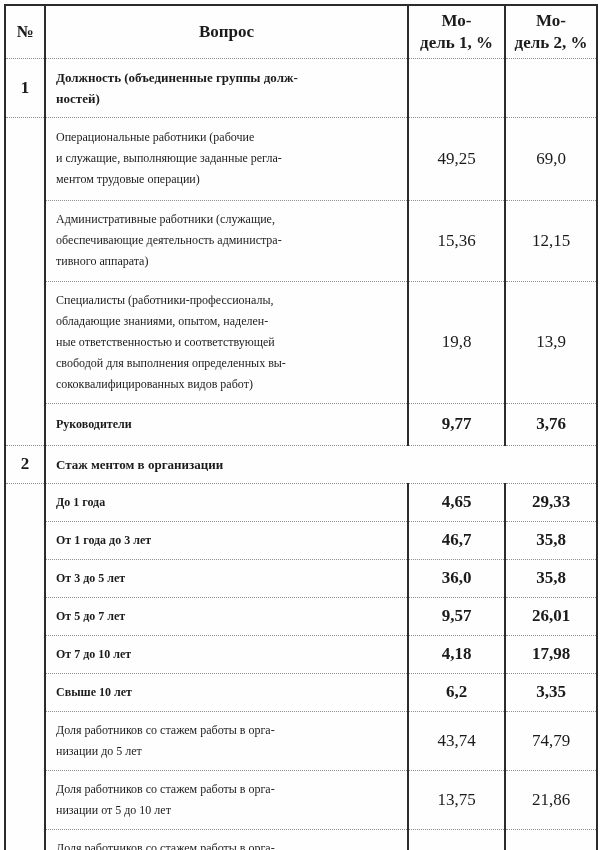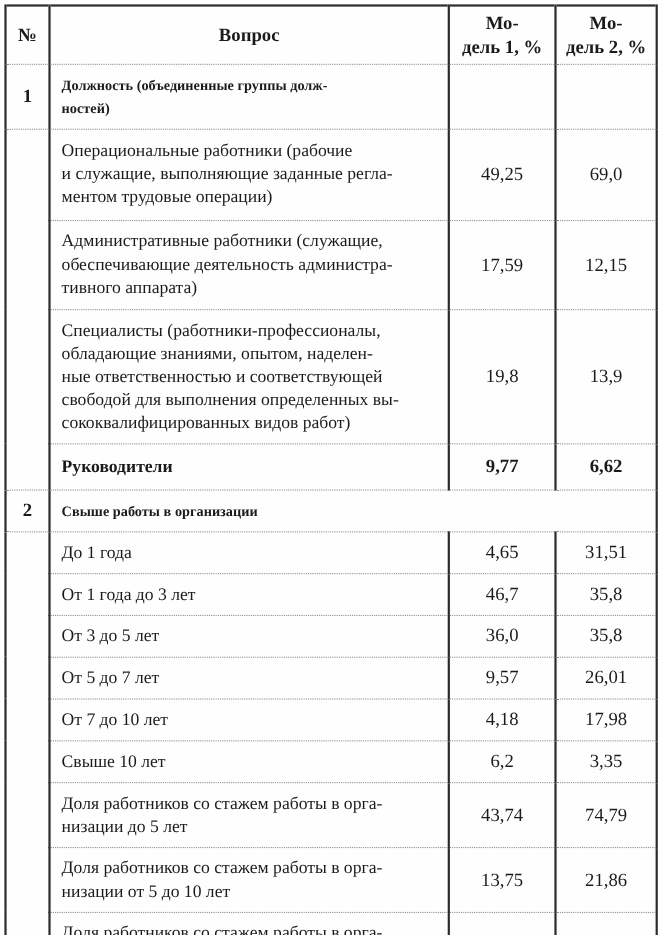--- a/index.html
+++ b/index.html
@@ -43,39 +43,39 @@
     white-space: pre-line;
     padding: 2px 2px;
   }
   td.numcell {
     text-align: center;
     font-weight: bold;
     font-size: 17px;
   }
   td.q {
     text-align: left;
-    font-size: 16px;
+    font-size: 12px;
     line-height: 21px;
     padding: 8px 6px 8px 10px;
     white-space: pre-line;
   }
   td.q.bold { font-weight: bold; font-size: 13px; }
   td.val {
     text-align: center;
     font-size: 17px;
     white-space: pre-line;
   }
   tr.h-head  { height: 53px; }
   tr.h-r1    { height: 56px; }
   tr.h-r2    { height: 83px; }
   tr.h-r3    { height: 81px; }
   tr.h-r4    { height: 113px; padding-left: 40px; }
   tr.h-r5    { height: 42px; font-weight: bold; }
   tr.h-r6    { height: 35px; }
-  tr.h-sm    { height: 36px; }
+  tr.h-sm    { height: 36px; font-weight: bold; }
   tr.h-d1    { height: 58px; }
   tr.h-d2    { height: 55px; }
   tr.h-d3    { height: 50px; }
 </style>
 </head>
 <body>
 
 <div class="tbl-wrap">
   <table class="survey">
     <colgroup>
@@ -108,48 +108,48 @@
       <td class="q">Операциональные работники (рабочие
 и служащие, выполняющие заданные регла-
 ментом трудовые операции)</td>
       <td class="val">49,25</td>
       <td class="val">69,0</td>
     </tr>
     <tr class="h-r3">
       <td class="q">Административные работники (служащие,
 обеспечивающие деятельность администра-
 тивного аппарата)</td>
-      <td class="val">17,59</td>
+      <td class="val">15,36</td>
       <td class="val">12,15</td>
     </tr>
     <tr class="h-r4">
       <td class="q">Специалисты (работники-профессионалы,
 обладающие знаниями, опытом, наделен-
 ные ответственностью и соответствующей
 свободой для выполнения определенных вы-
 сококвалифицированных видов работ)</td>
       <td class="val">19,8</td>
       <td class="val">13,9</td>
     </tr>
     <tr class="h-r5">
       <td class="q">Руководители</td>
       <td class="val">9,77</td>
-      <td class="val">6,62</td>
+      <td class="val">3,76</td>
     </tr>
 
     <tr class="h-r6">
       <td class="numcell">2</td>
-      <td class="q bold" colspan="3">Свыше работы в организации</td>
+      <td class="q bold" colspan="3">Стаж ментом в организации</td>
     </tr>
 
     <tr class="h-sm">
       <td rowspan="9"></td>
       <td class="q">До 1 года</td>
       <td class="val">4,65</td>
-      <td class="val">31,51</td>
+      <td class="val">29,33</td>
     </tr>
     <tr class="h-sm">
       <td class="q">От 1 года до 3 лет</td>
       <td class="val">46,7</td>
       <td class="val">35,8</td>
     </tr>
     <tr class="h-sm">
       <td class="q">От 3 до 5 лет</td>
       <td class="val">36,0</td>
       <td class="val">35,8</td>

